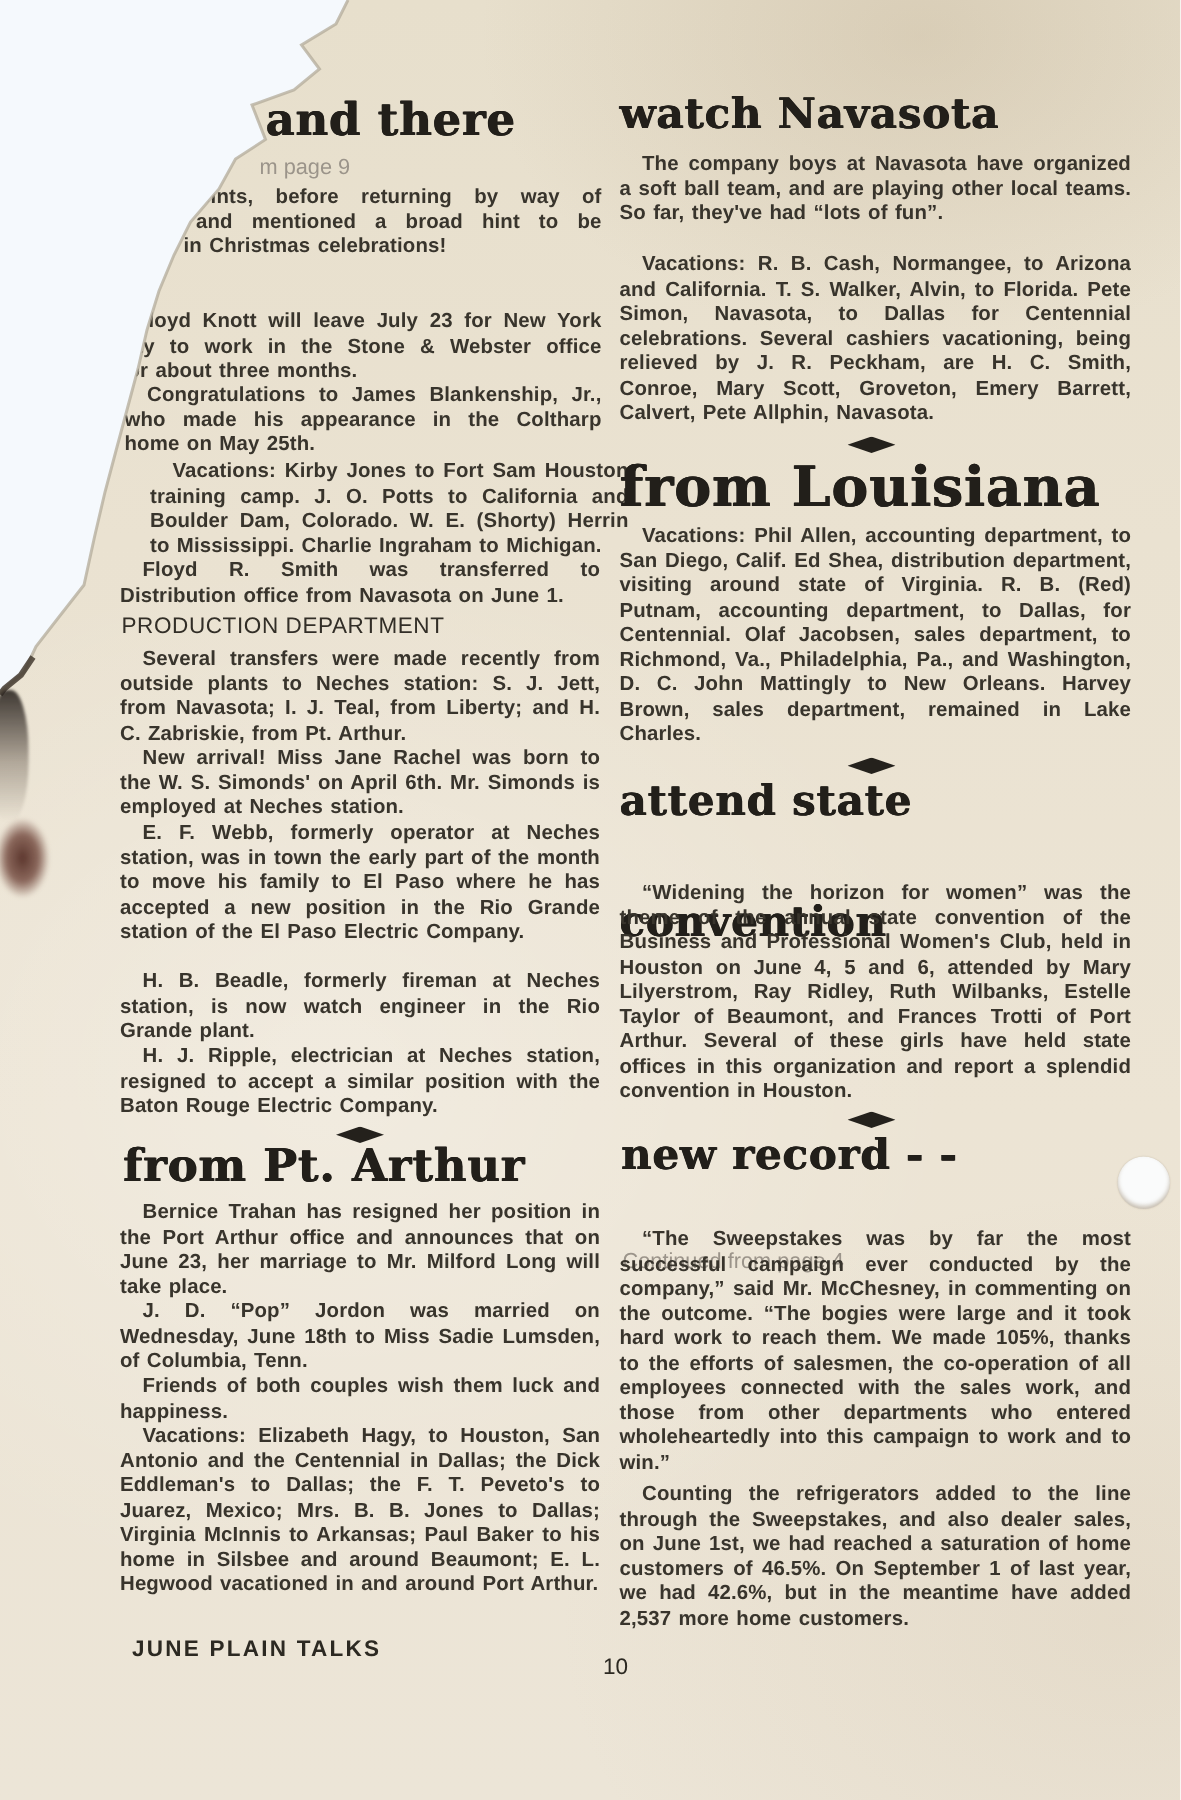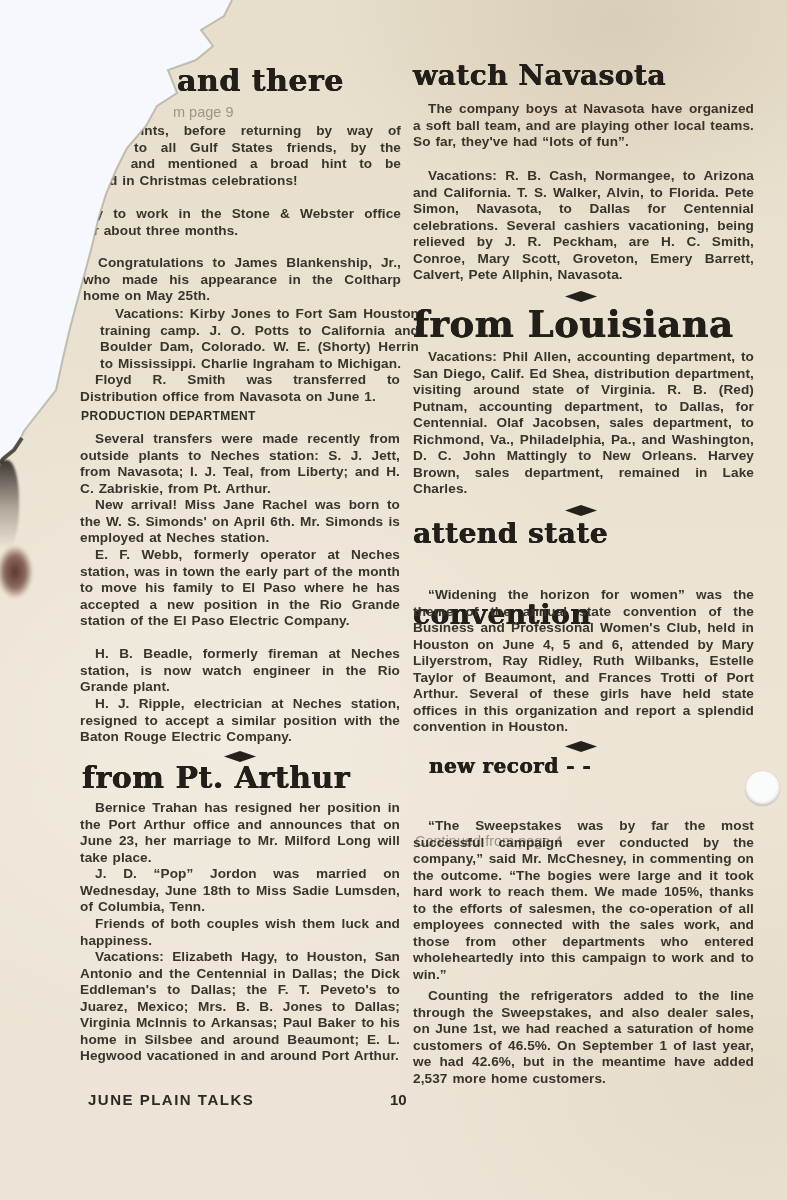--- a/index.html
+++ b/index.html
@@ -21,33 +21,33 @@
     text-align:justify;text-indent:15px;letter-spacing:0.1px;color:#38342c;
     word-spacing:1px;
   }
   .headline{
     position:absolute;margin:0;font-family:"DejaVu Serif","Liberation Serif",serif;
     font-weight:700;color:#221f1a;letter-spacing:0.5px;line-height:1;
     text-shadow:0.4px 0 0 #221f1a, -0.2px 0 0 #221f1a;
     white-space:nowrap;
   }
   .grey{color:#9b948a;font-weight:500;}
-  .subhead{margin:0;font-size:12px;font-weight:700;letter-spacing:0.4px;color:#322e27;}
+  .subhead{margin:0;font-size:15px;font-weight:400;letter-spacing:0.4px;color:#322e27;}
   .tgroup{position:absolute;width:100%;}
   .tline{
     font-size:13.6px;line-height:16.6px;font-weight:600;color:#38342c;
     text-align:justify;text-align-last:justify;word-spacing:1px;letter-spacing:0.1px;
   }
   .tline.last{text-align-last:left;}
   .diamond{
     position:absolute;width:32px;height:11px;background:#24211c;
     clip-path:polygon(50% 0,100% 50%,50% 100%,0 50%);
   }
   .footer-title{position:absolute;margin:0;font-size:15px;font-weight:700;letter-spacing:1.5px;color:#2c2922;white-space:nowrap;}
-  .page-num{position:absolute;margin:0;font-size:15px;font-weight:700;color:#2c2922;}
+  .page-num{position:absolute;margin:12px;font-size:15px;font-weight:400;color:#2c2922;}
   .tear-svg{position:absolute;left:0;top:0;z-index:3;pointer-events:none;}
   .content{position:absolute;inset:0;z-index:2;border-radius:30px;}
   .hole{
     position:absolute;left:745px;top:771px;width:35px;height:35px;border-radius:50%;
     background:#fafbfb;z-index:4;
     box-shadow:inset 0 -2px 3px rgba(138,118,88,0.45), 0 0 1px rgba(138,118,88,0.4);
   }
   .stain-dark{
     position:absolute;left:-7px;top:460px;width:26px;height:88px;z-index:4;border-radius:45%;
     background:linear-gradient(180deg, rgba(38,32,28,0.88), rgba(70,56,46,0.35) 55%, rgba(70,56,46,0));
@@ -67,26 +67,26 @@
   <div class="content">
 
     <div class="col col-left">
 
       <h1 class="headline" style="top:66px;left:97px;font-size:30px;">and there</h1>
 
       <div class="abs grey" style="top:104px;left:93px;font-size:14.5px;">m page 9</div>
 
       <div class="tgroup" style="top:123px;">
         <div class="tline" style="margin-left:52px;">oints, before returning by way of</div>
-        <div class="tline" style="margin-left:54px;">to all Gulf States friends, by the</div>
         <div class="tline" style="margin-left:27px;">'s and mentioned a broad hint to be</div>
         <div class="tline last" style="margin-left:13px;">ded in Christmas celebrations!</div>
       </div>
 
       <div class="tgroup" style="top:206px;">
+        <div class="tline" style="margin-left:19px;">loyd Knott will leave July 23 for New York</div>
         <div class="tline" style="margin-left:7px;">ity to work in the Stone &amp; Webster office</div>
         <div class="tline last" style="margin-left:5px;">or about three months.</div>
       </div>
 
       <p class="body abs" style="top:255px;width:318px;margin-left:3px;">Congratulations to James Blankenship, Jr., who made his appearance in the Coltharp home on May 25th.</p>
 
       <p class="body abs" style="top:306px;width:319px;margin-left:20px;">Vacations: Kirby Jones to Fort Sam Houston training camp. J. O. Potts to California and Boulder Dam, Colorado. W. E. (Shorty) Herrin to Mississippi. Charlie Ingraham to Michigan.</p>
 
       <p class="body abs" style="top:372px;width:320px;">Floyd R. Smith was transferred to Distribution office from Navasota on June 1.</p>
 
@@ -131,21 +131,21 @@
 
       <div class="diamond" style="top:505px;left:152px;"></div>
 
       <h1 class="headline" style="top:520px;left:0;font-size:28px;">attend state</h1>
       <h1 class="headline" style="top:553px;left:0;font-size:28px;margin-top:48px;">convention</h1>
 
       <p class="body abs" style="top:587px;width:341px;">“Widening the horizon for women” was the theme of the annual state convention of the Business and Professional Women's Club, held in Houston on June 4, 5 and 6, attended by Mary Lilyerstrom, Ray Ridley, Ruth Wilbanks, Estelle Taylor of Beaumont, and Frances Trotti of Port Arthur. Several of these girls have held state offices in this organization and report a splendid convention in Houston.</p>
 
       <div class="diamond" style="top:741px;left:152px;"></div>
 
-      <h1 class="headline" style="top:756px;left:16px;font-size:20px;">new record - -</h1>
+      <h1 class="headline" style="top:756px;left:1px;font-size:28px;">new record - -</h1>
 
       <div class="abs grey" style="top:797px;left:2px;font-size:14.5px;margin-top:36px;">Continued from page 4</div>
 
       <p class="body abs" style="top:818px;width:341px;">“The Sweepstakes was by far the most successful campaign ever conducted by the company,” said Mr. McChesney, in commenting on the outcome. “The bogies were large and it took hard work to reach them. We made 105%, thanks to the efforts of salesmen, the co-operation of all employees connected with the sales work, and those from other departments who entered wholeheartedly into this campaign to work and to win.”</p>
 
       <p class="body abs" style="top:988px;width:341px;">Counting the refrigerators added to the line through the Sweepstakes, and also dealer sales, on June 1st, we had reached a saturation of home customers of 46.5%. On September 1 of last year, we had 42.6%, but in the meantime have added 2,537 more home customers.</p>
     </div>
 
     <div class="footer-title" style="top:1091px;left:88px;">JUNE PLAIN TALKS</div>
     <div class="page-num" style="top:1091px;left:390px;">10</div>

